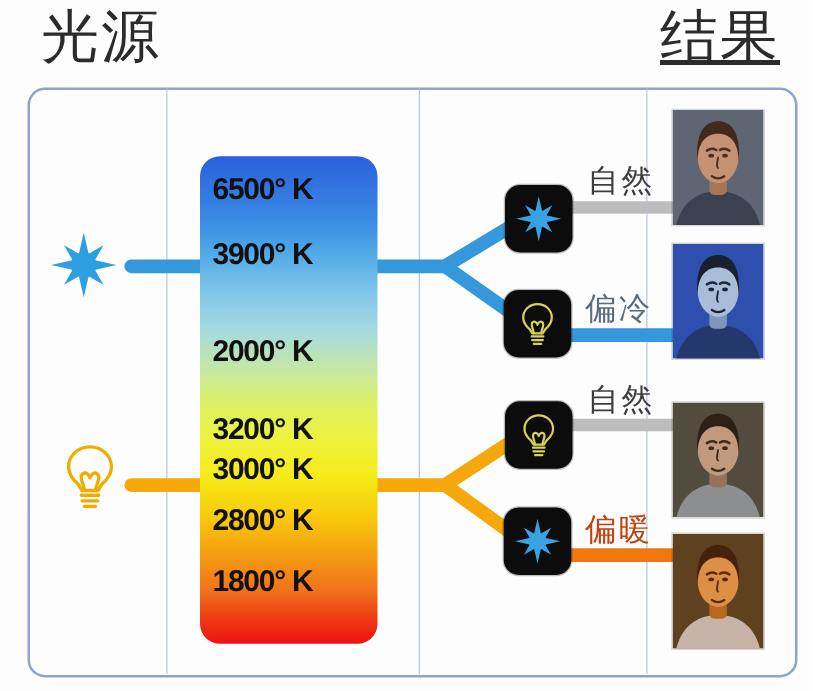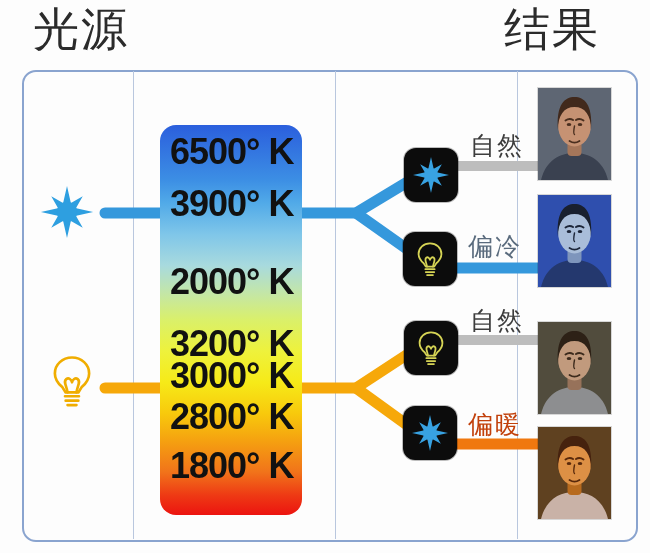--- a/index.html
+++ b/index.html
@@ -9,42 +9,42 @@
     font-family:"Liberation Serif","DejaVu Serif",serif;
   }
   
   .hdr{
     position:absolute;top:10px;font-size:46px;line-height:40px;
     color:var(--header_text);letter-spacing:2px;white-space:nowrap;
   }
   .hdr.c0{left:33px;}
   .hdr.c1{left:184px;}
   .hdr.c2{left:324px;}
-  .hdr.c3{left:504px;}
+  .hdr.c3{left:528px;text-decoration:underline;}
   
   .panel{
     position:absolute;left:22px;top:70px;width:612px;height:468px;
     border:2px solid var(--panel_border);border-radius:14px;
     background:transparent;z-index:0;
   }
   .vdiv{position:absolute;top:71px;height:468px;width:1px;background:var(--divider);z-index:0;}
   .vdiv.d0{left:133px;}
   .vdiv.d1{left:335px;}
   .vdiv.d2{left:517px;}
   
   .wires{position:absolute;left:0;top:0;z-index:1;}
   
   .gbar{
     position:absolute;left:160px;top:125px;width:142px;height:390px;
     border-radius:16px;z-index:2;
   }
   .temp-label{
     position:absolute;left:10px;width:126px;
     font-family:"Liberation Sans","DejaVu Sans",sans-serif;
-    font-size:36px;line-height:38px;font-weight:600;letter-spacing:-1px;
+    font-size:24px;line-height:38px;font-weight:600;letter-spacing:-1px;
     color:var(--temp_text);white-space:nowrap;
   }
   .t0{top:8px;}.t1{top:60px;}.t2{top:138px;}.t3{top:200px;}
   .t4{top:232px;}.t5{top:273px;}.t6{top:322px;}
   
   .src-icon{position:absolute;z-index:2;}
   .src-sun{left:38px;top:183px;color:var(--sun_icon);}
   .src-bulb{left:46px;top:348px;color:var(--bulb_icon_left);}
   
   .wb-box{

